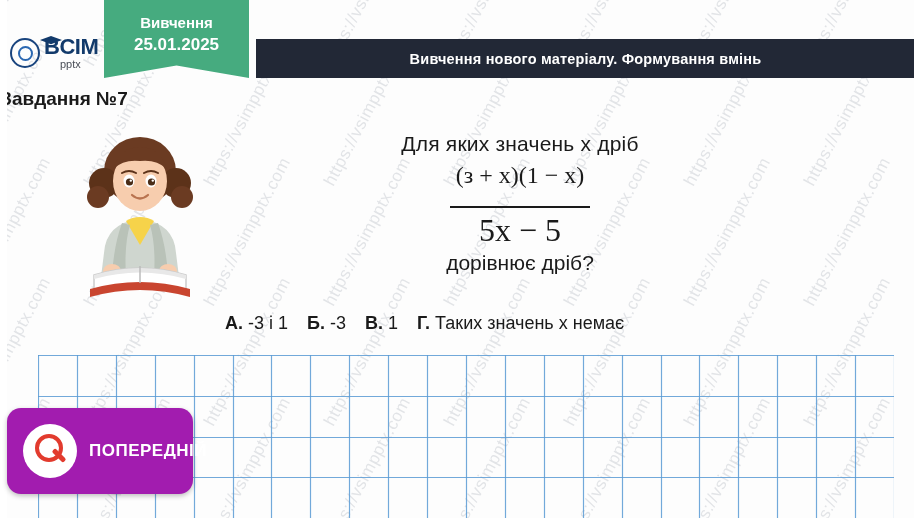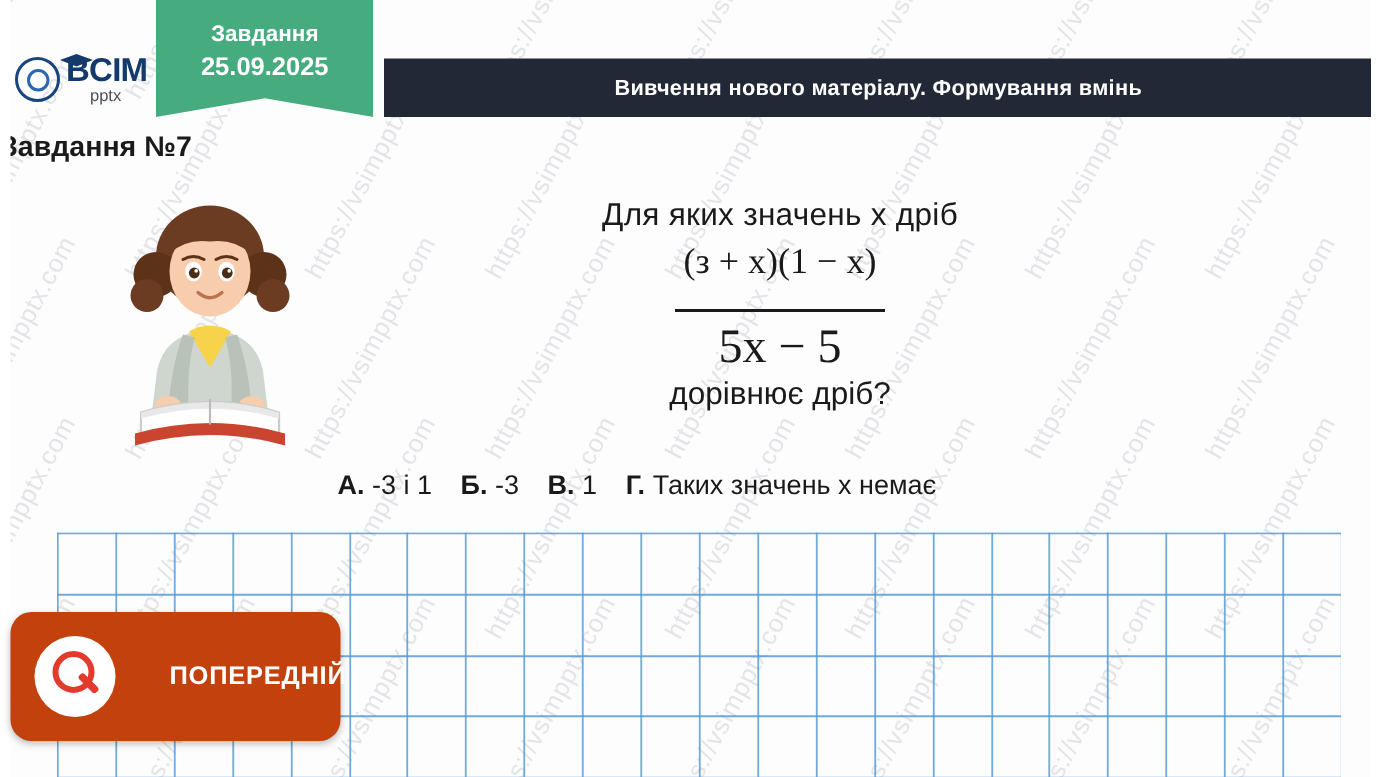--- a/index.html
+++ b/index.html
@@ -240,30 +240,29 @@
     width: 856px;
     height: 163px;
     z-index: 6;
   }
 
   
   #preview-btn {
     position: absolute;
     left: 7px;
     top: 408px;
-    width: 220px;
+    width: 186px;
     height: 86px;
-    background: #c2410c;
+    background: #a21caf;
     border-radius: 14px;
     z-index: 14;
     display: flex;
     align-items: center;
     box-shadow: 0 2px 5px rgba(0,0,0,0.25);
     cursor: pointer;
-    gap: 24px;
   }
   #preview-btn .lens {
     width: 54px;
     height: 54px;
     border-radius: 50%;
     background: #ffffff;
     margin-left: 16px;
     flex: none;
     position: relative;
   }
@@ -360,22 +359,22 @@
       <div class="inner"></div>
     </div>
     <div class="cap"></div>
     <div class="wordmark">
       <span class="big">BCIM</span>
       <span class="small">pptx</span>
     </div>
   </div>
 
   <div id="date-badge">
-    <span class="lbl">Завдання</span>
-    <span class="val">25.09.2025</span>
+    <span class="lbl">Вивчення</span>
+    <span class="val">25.01.2025</span>
   </div>
 
   <div id="task-title">Завдання №7</div>
 
   <svg id="girl" viewBox="0 0 160 180">
 
     <ellipse cx="80" cy="46" rx="36" ry="34" fill="#6b3b22"></ellipse>
     <circle cx="44" cy="58" r="15" fill="#5c3219"></circle>
     <circle cx="116" cy="58" r="15" fill="#5c3219"></circle>
     <circle cx="38" cy="72" r="11" fill="#6b3b22"></circle>

